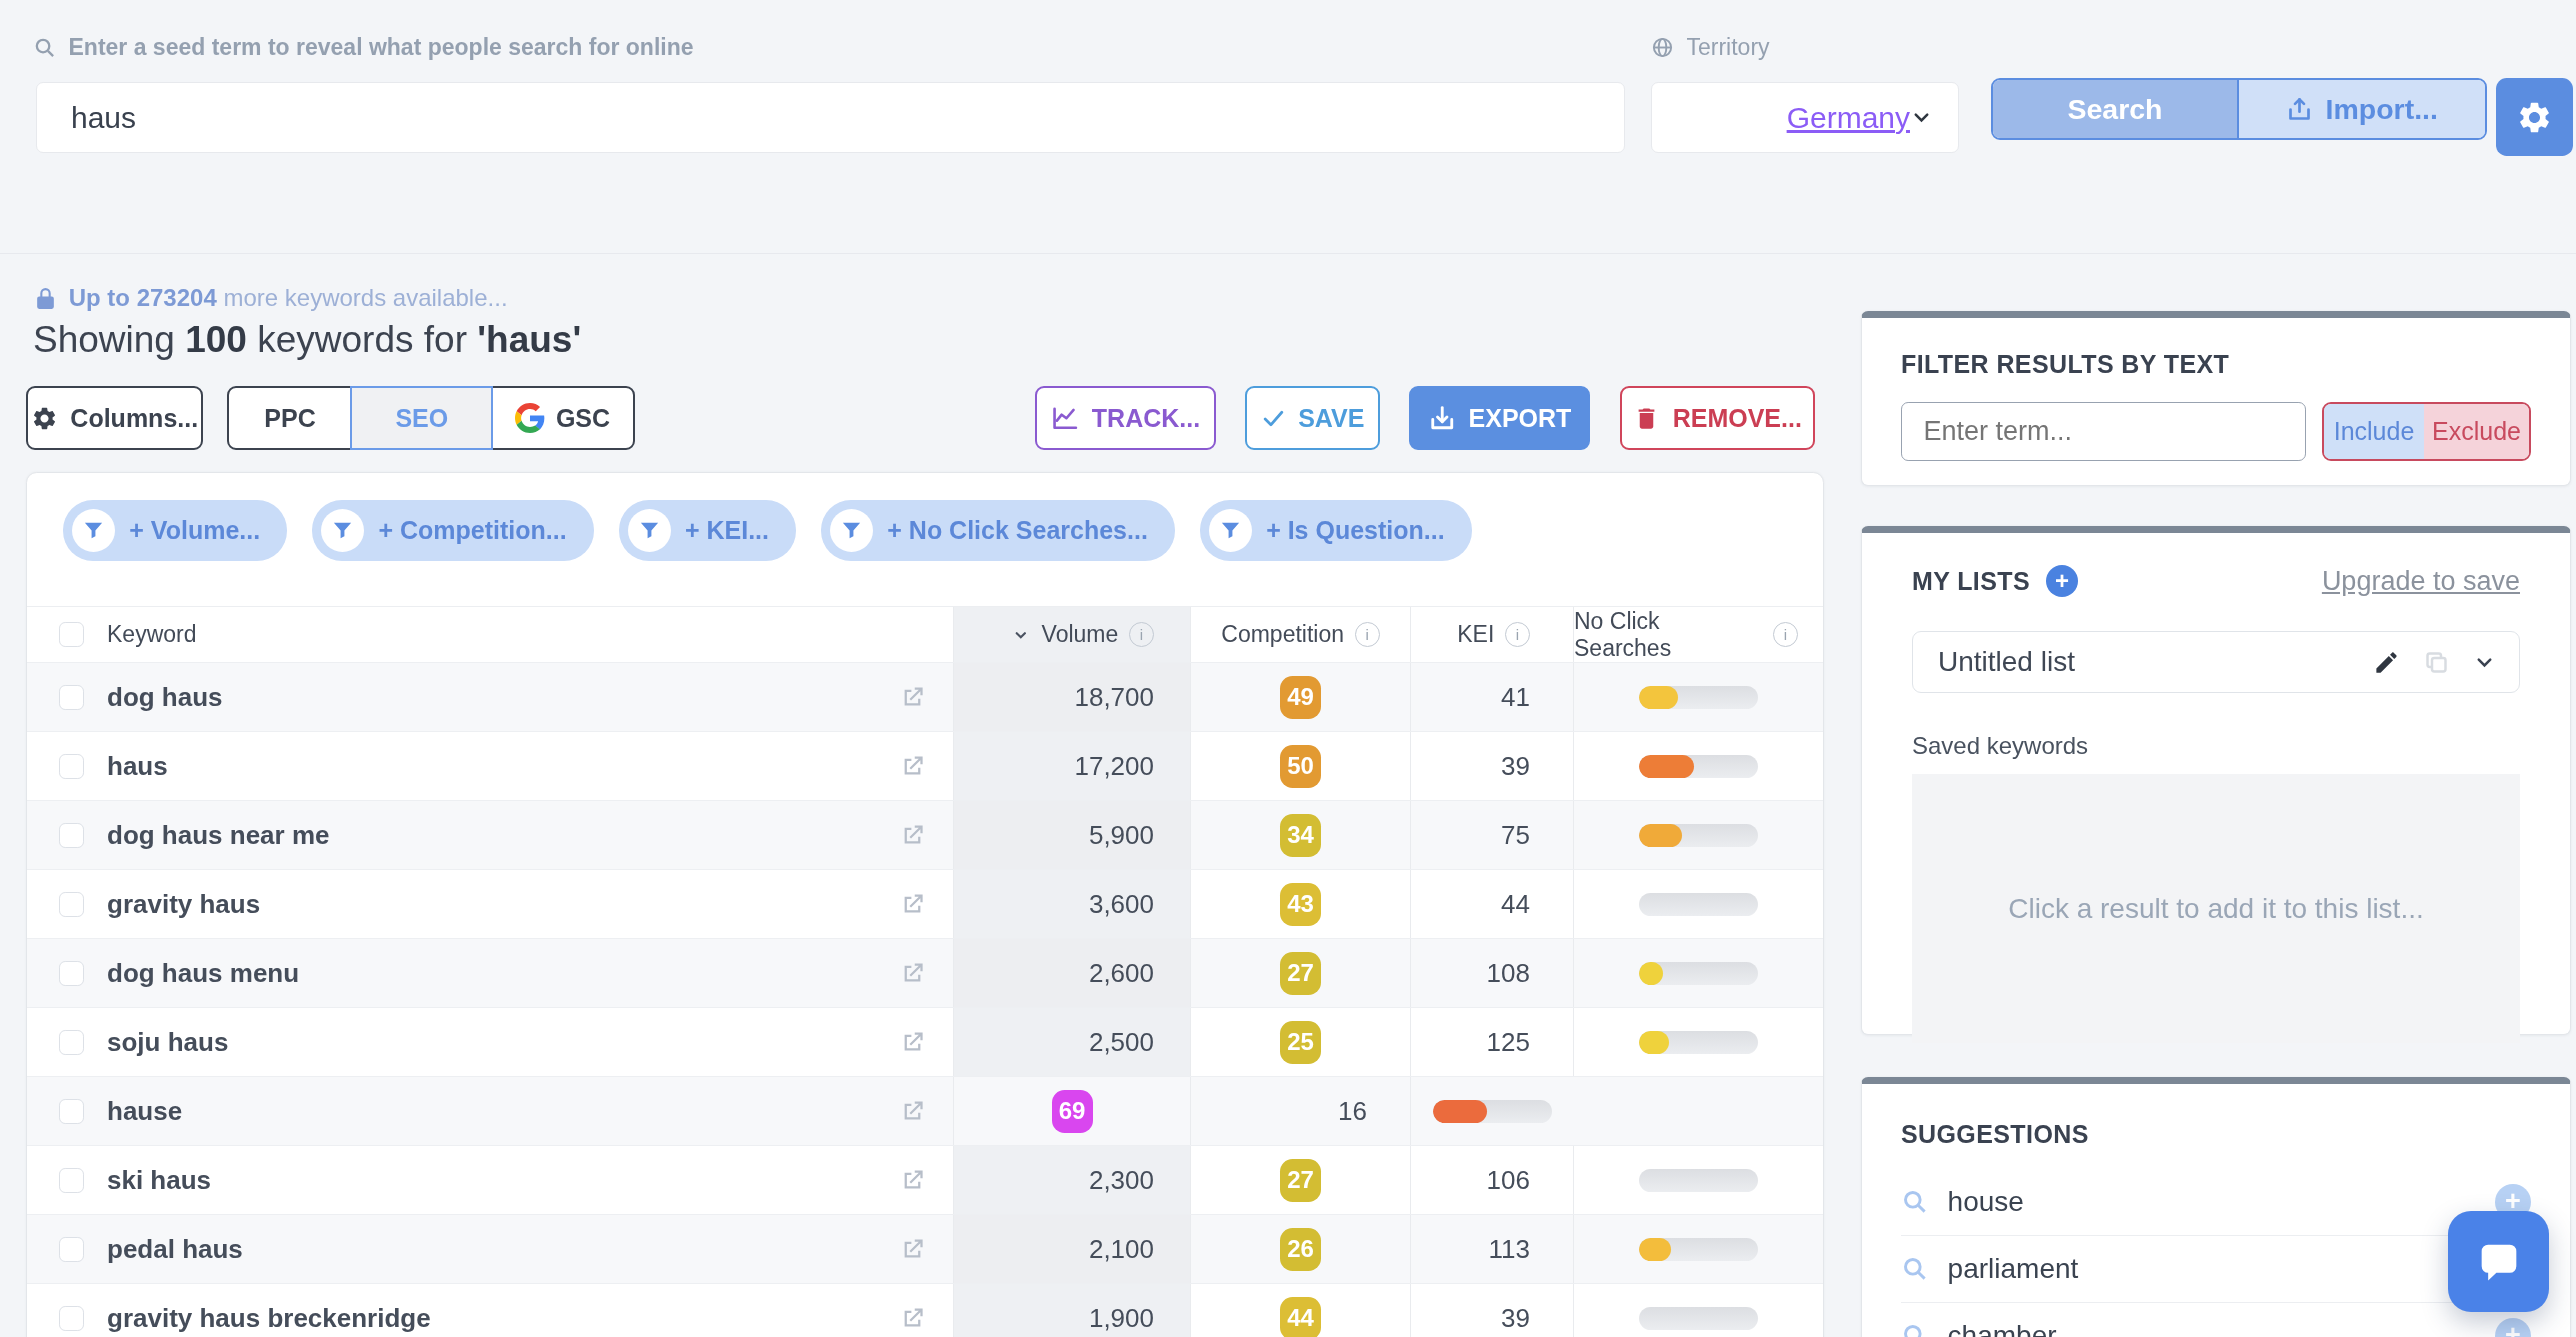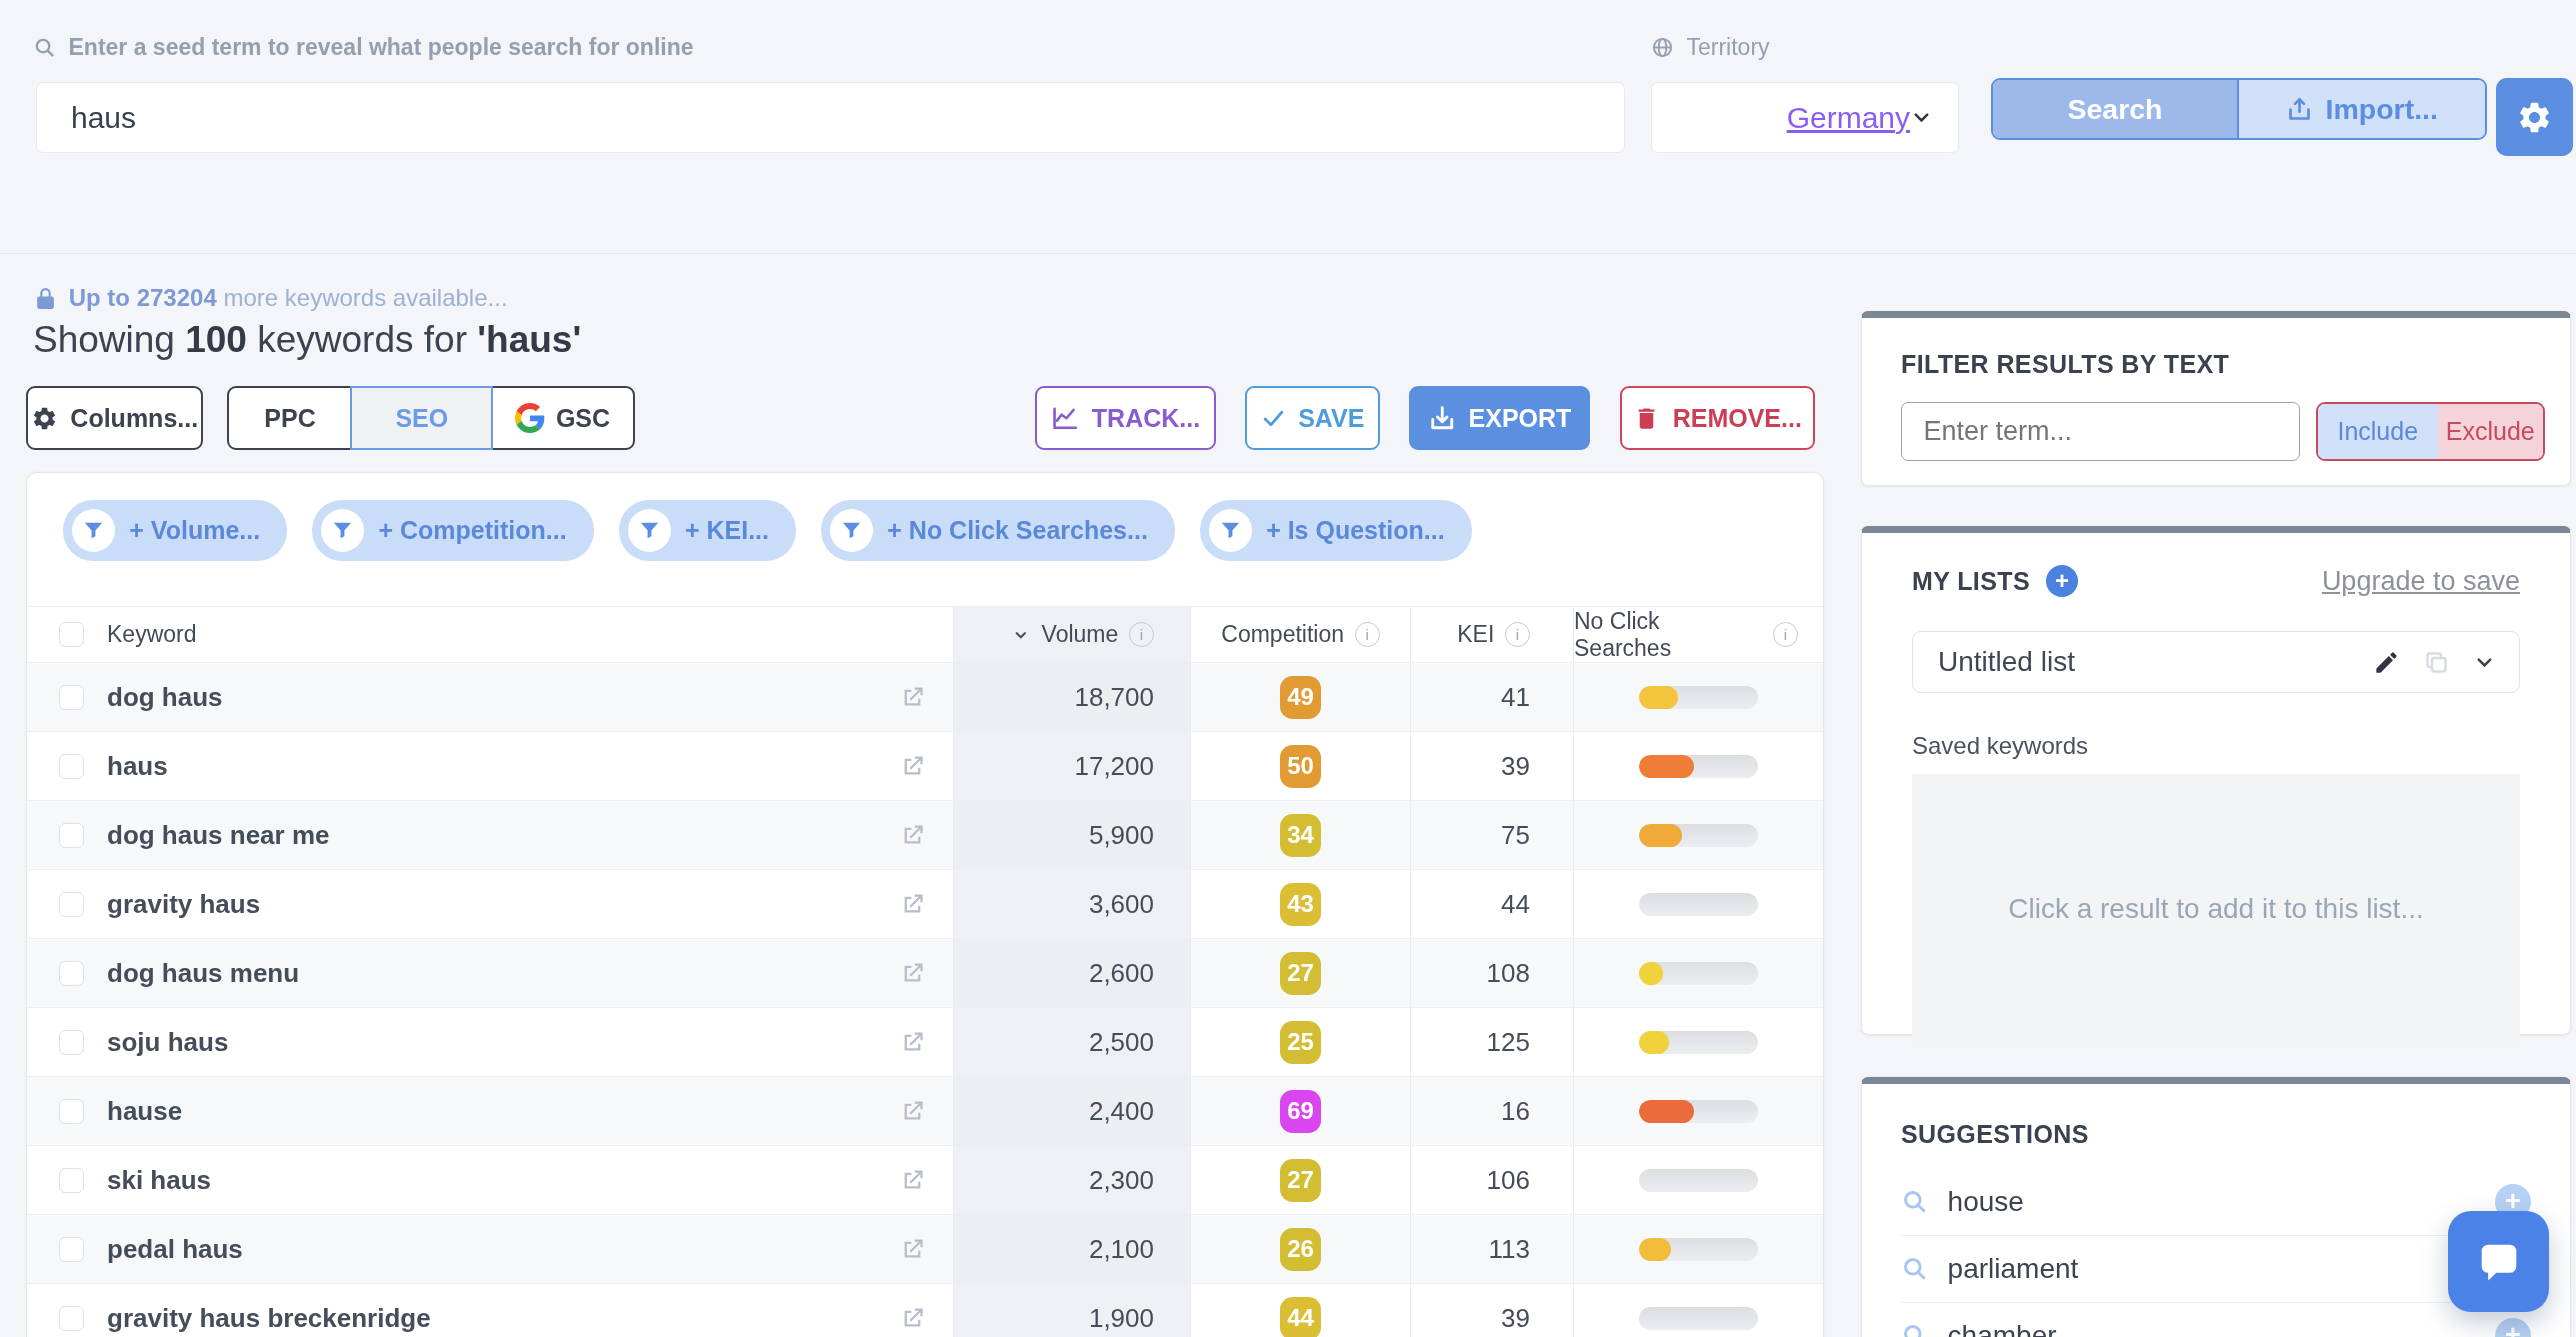--- a/index.html
+++ b/index.html
@@ -96,21 +96,21 @@
   
   .side-card{position:absolute;left:1861px;width:710px;background:#fff;border:0.9px solid #e3e6ea;
     border-top:7.1px solid #7b8795;border-radius:7.1px;box-sizing:border-box;
     box-shadow:0 0.9px 2.7px rgba(40,50,60,.06);}
   .side-title{font-size:25px;font-weight:bold;color:#3a4250;letter-spacing:0.4px;}
   .card-filter{top:311px;height:175px;padding:32px 39px;}
   .filter-row{display:flex;margin-top:23px;gap:16px;}
   .term-input{flex:1;height:59px;border:1.8px solid #98a2b0;border-radius:7.1px;font-size:27px;
     color:#39414e;padding:0 21.4px;box-sizing:border-box;font-family:"Liberation Sans",sans-serif;outline:none;background:#fff;}
   .inc-exc{flex:none;display:flex;border:2.7px solid #c84a5e;border-radius:9px;overflow:hidden;height:59px;box-sizing:border-box;}
-  .btn-include{width:120px;background:#cfe0f8;color:#5c88d8;font-size:25px;display:flex;
+  .btn-include{width:100px;background:#cfe0f8;color:#5c88d8;font-size:25px;display:flex;
     align-items:center;justify-content:center;cursor:pointer;}
   .btn-exclude{width:105px;background:#f5d3da;color:#c84a5e;font-size:25px;display:flex;
     align-items:center;justify-content:center;cursor:pointer;}
 
   .card-lists{top:526px;height:509px;padding:32px 50px;}
   .lists-head{display:flex;align-items:center;justify-content:space-between;}
   .lists-left{display:flex;align-items:center;gap:16px;}
   .plus-circle{width:32px;height:32px;border-radius:50%;background:#4a82e0;color:#fff;font-size:24px;
     font-weight:bold;display:flex;align-items:center;justify-content:center;cursor:pointer;}
   .upgrade-link{font-size:27px;color:#8b929d;text-decoration:underline;cursor:pointer;}
@@ -494,23 +494,20 @@
             <span class="checkbox"></span>
           </div>
     <div class="cell kwcell">
       <span class="kw-text">hause</span>
       <span class="ext-icon">
         <svg width="27" height="27" viewBox="0 0 24 24" fill="#b7bec9">
                 <path d="M14 3h7v7h-2V6.4l-8.3 8.3-1.4-1.4L17.6 5H14V3zM5 5h6v2H7v10h10v-4h2v6H5V5z"></path>
               </svg>
       </span>
     </div>
-    <div class="cell c-vol">
-            <span class="num">2,400</span>
-          </div>
     <div class="cell c-comp">
             <span class="badge" style="background: #d946ef;">69</span>
           </div>
     <div class="cell c-kei">
             <span class="num">16</span>
           </div>
     <div class="cell c-ncs">
       <span class="bar">
               <span class="bar-fill" style="width: 46%; background: rgb(235, 107, 61);"></span>
             </span>

